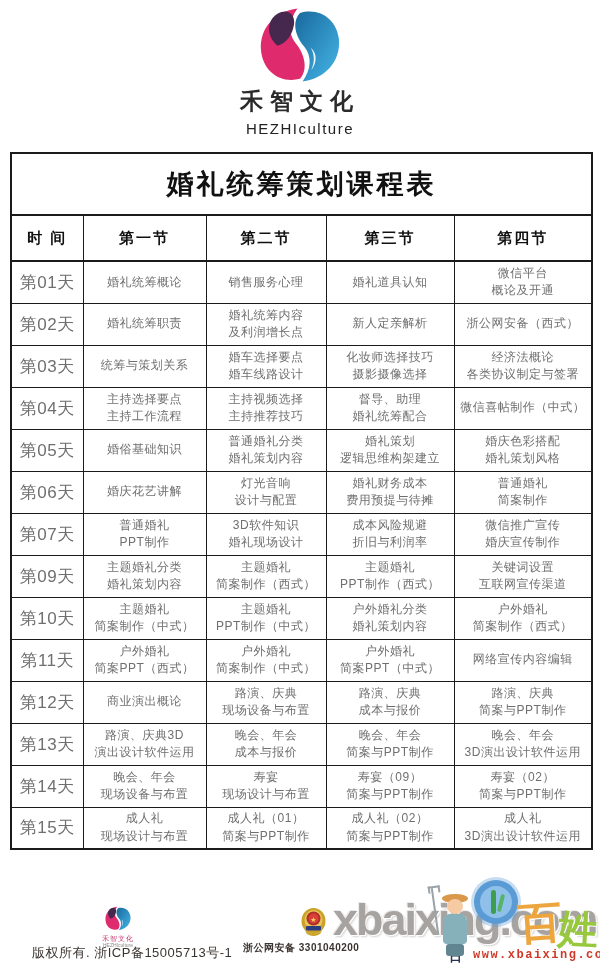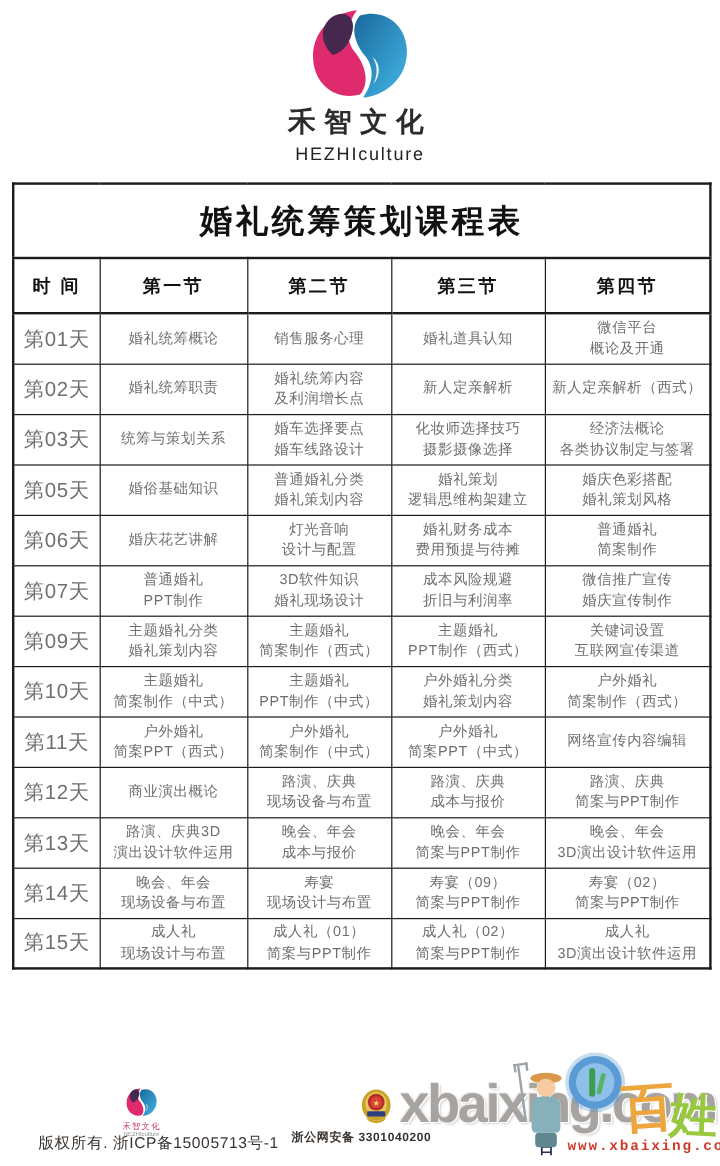--- a/index.html
+++ b/index.html
@@ -144,31 +144,41 @@
     <td class="cell">婚礼道具认知</td>
     <td class="cell">微信平台
 概论及开通</td>
   </tr>
       <tr>
     <td class="day">第02天</td>
     <td class="cell">婚礼统筹职责</td>
     <td class="cell">婚礼统筹内容
 及利润增长点</td>
     <td class="cell">新人定亲解析</td>
-    <td class="cell">新人定亲解析（西式）</td>
+    <td class="cell">浙公网安备（西式）</td>
   </tr>
       <tr>
     <td class="day">第03天</td>
     <td class="cell">统筹与策划关系</td>
     <td class="cell">婚车选择要点
 婚车线路设计</td>
     <td class="cell">化妆师选择技巧
 摄影摄像选择</td>
     <td class="cell">经济法概论
 各类协议制定与签署</td>
+  </tr>
+      <tr>
+    <td class="day">第04天</td>
+    <td class="cell">主持选择要点
+主持工作流程</td>
+    <td class="cell">主持视频选择
+主持推荐技巧</td>
+    <td class="cell">督导、助理
+婚礼统筹配合</td>
+    <td class="cell">微信喜帖制作（中式）</td>
   </tr>
       <tr>
     <td class="day">第05天</td>
     <td class="cell">婚俗基础知识</td>
     <td class="cell">普通婚礼分类
 婚礼策划内容</td>
     <td class="cell">婚礼策划
 逻辑思维构架建立</td>
     <td class="cell">婚庆色彩搭配
 婚礼策划风格</td>

